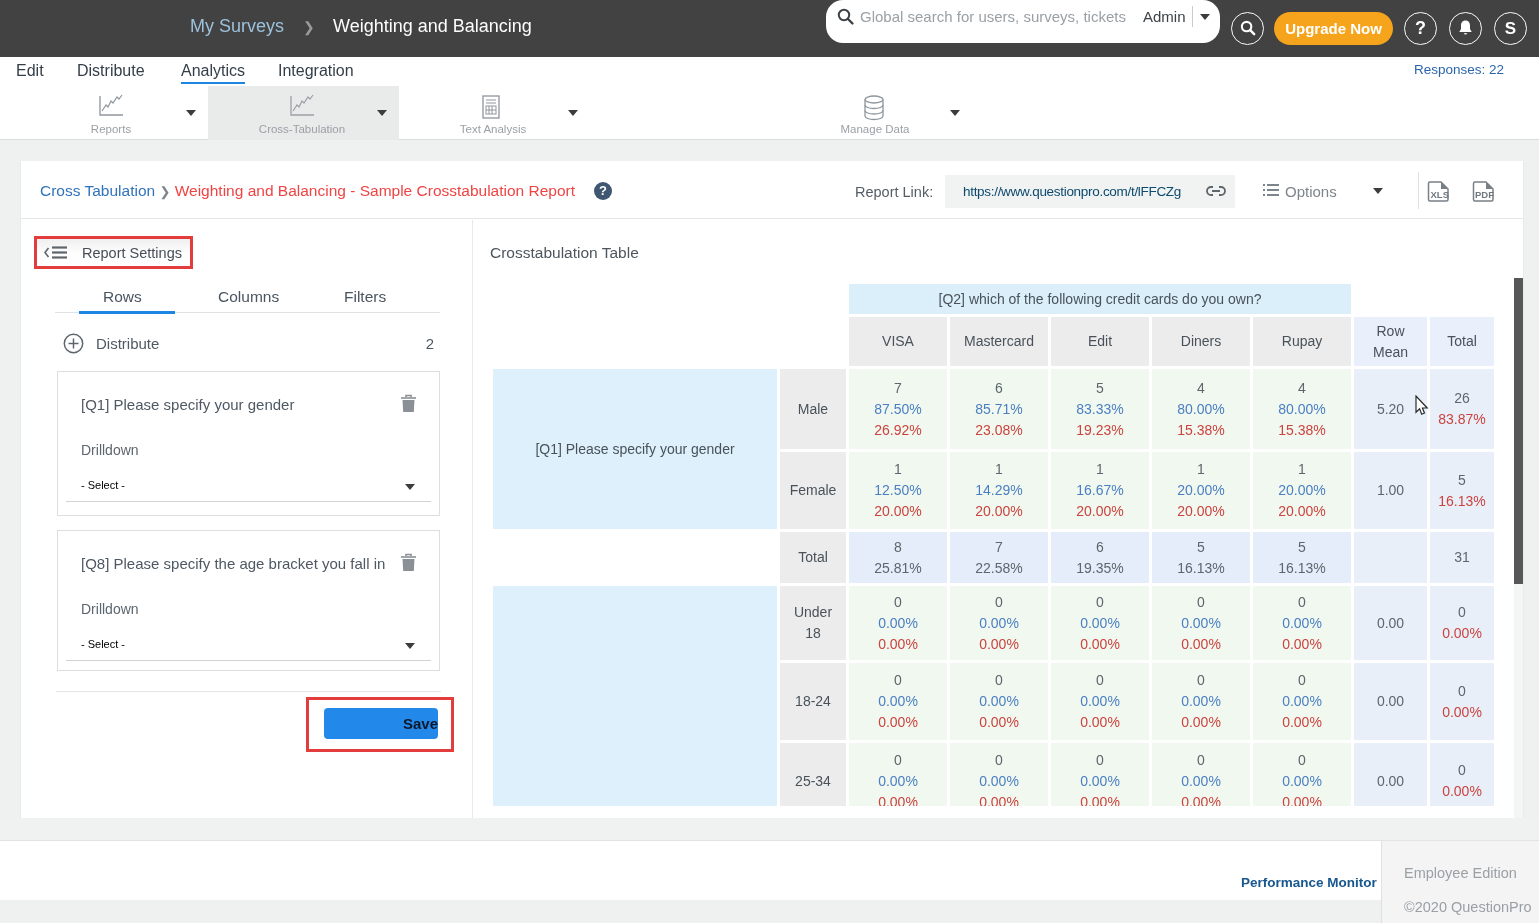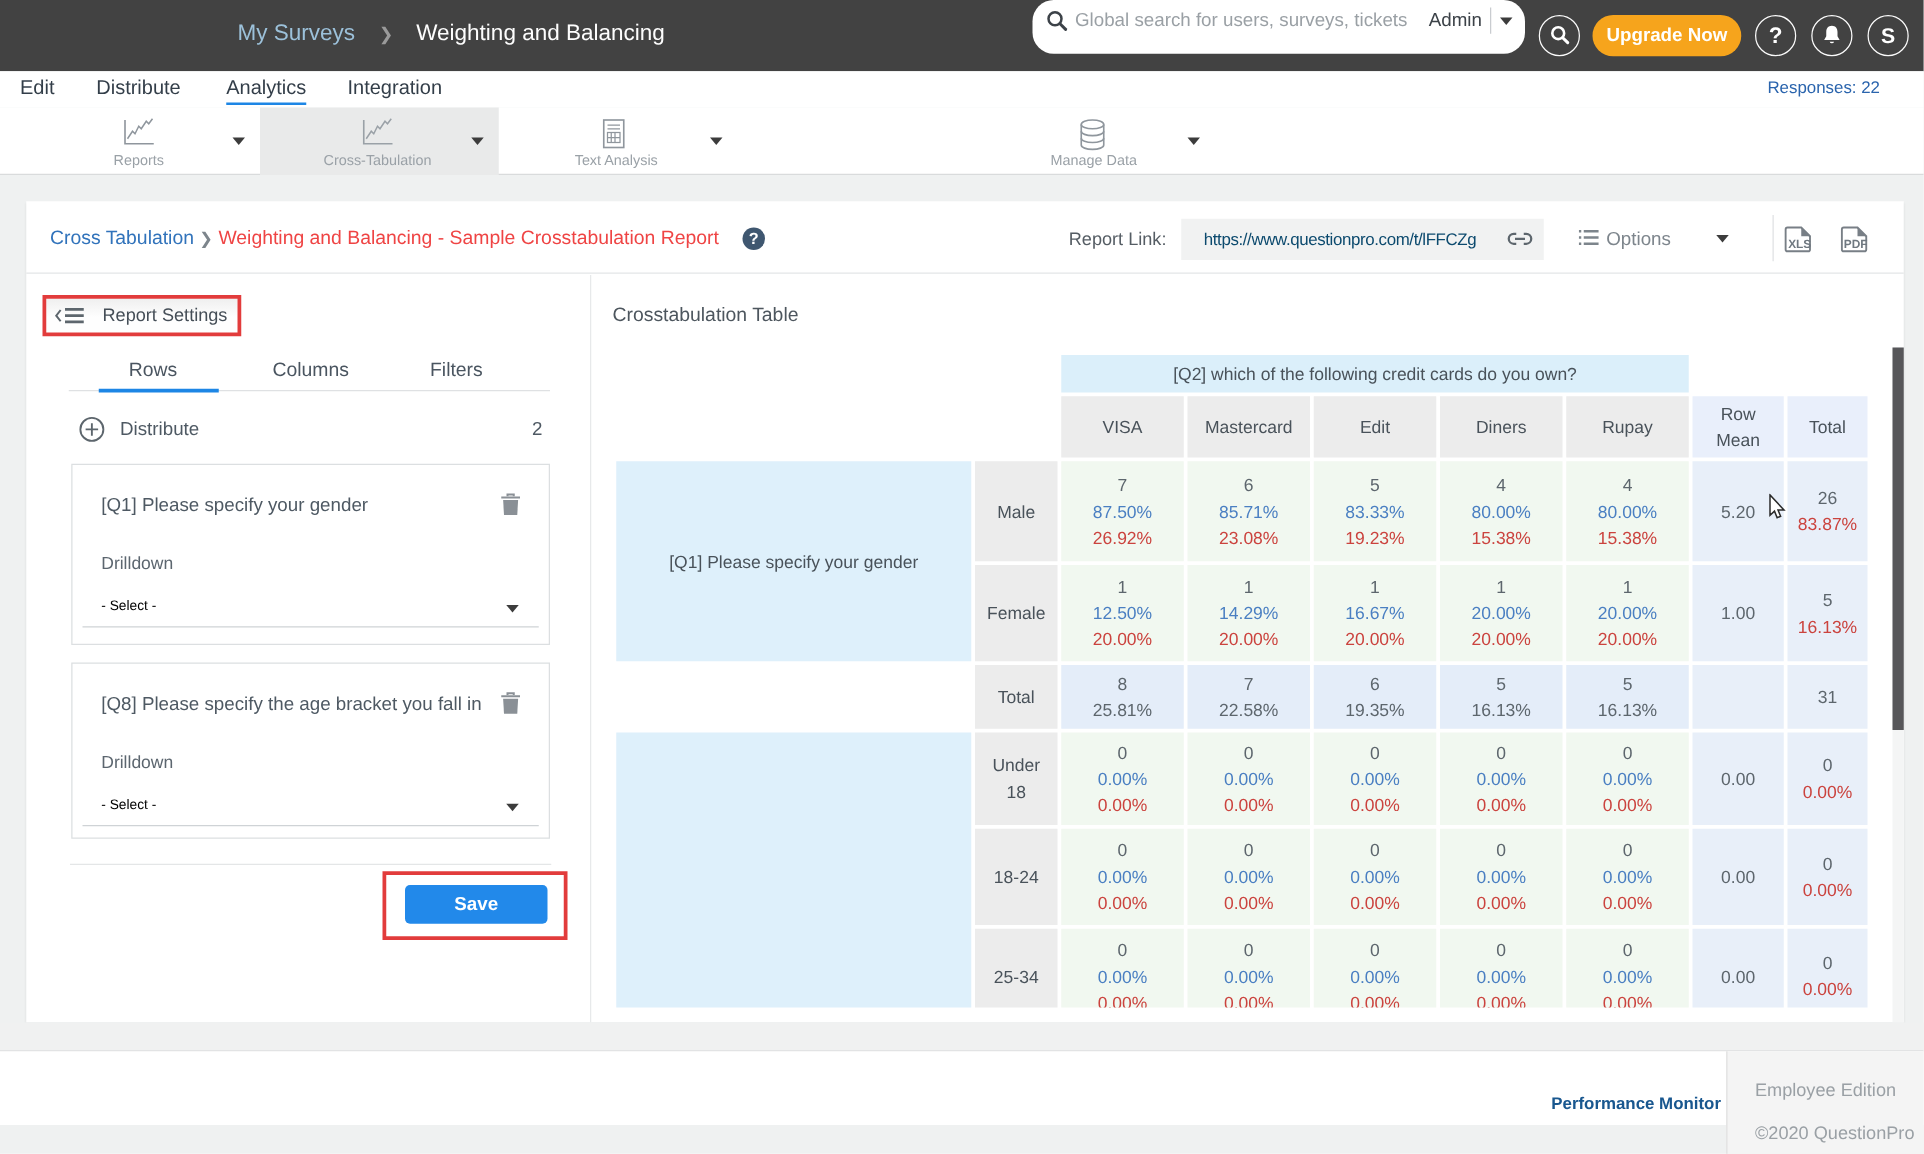--- a/index.html
+++ b/index.html
@@ -241,21 +241,21 @@
         <path d="M6 3 V1.5 H11 V3" fill="none" stroke="#8a9096" stroke-width="1.6"></path>
         <path d="M2.5 6 H14.5 L13.8 18 H3.2 Z" fill="#8a9096"></path>
       </svg>
     <div class="dd">Drilldown</div>
     <div class="sel">- Select -</div>
     <div class="selline"></div>
     <span class="caret cr"></span>
   </div>
   <div style="position:absolute;left:35px;top:530px;width:385px;height:1px;background:#e4e6e7"></div>
   <div class="redbox" style="left:285px;top:536px;width:148px;height:55px"></div>
-  <div style="position:absolute;left:303px;top:547px;width:114px;height:31px;background:#2289ea;border-radius:4px;color:#ffffff;font-weight:bold;font-size:15px;text-align:center;line-height:31px">Save</div>
+  <div style="position:absolute;left:303px;top:547px;width:114px;height:31px;background:#2289ea;border-radius:4px;color:#0f172a;font-weight:bold;font-size:15px;text-align:right;line-height:31px">Save</div>
 
   <div id="tablewrap">
     <div id="ttitle">Crosstabulation Table</div>
     <div id="tclip">
       <table>
         <colgroup>
             <col style="width:284px">
             <col style="width:66px">
             <col style="width:98px">
             <col style="width:98px">

